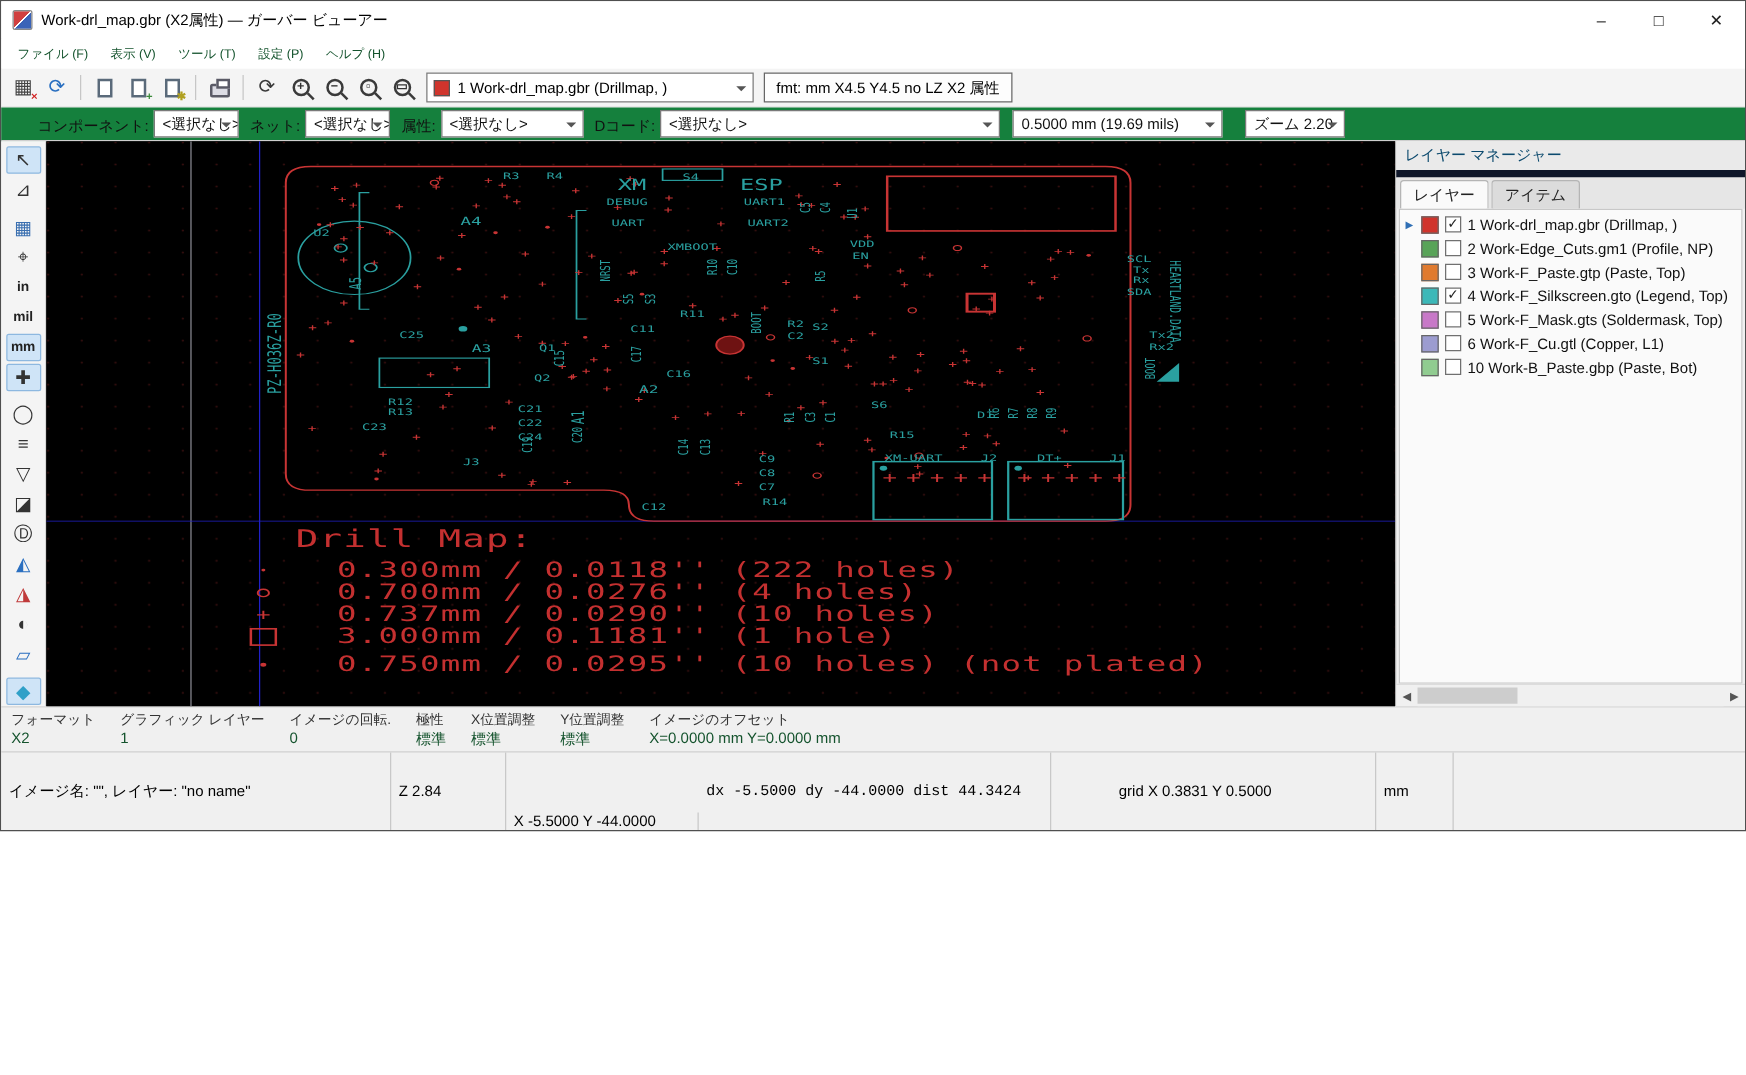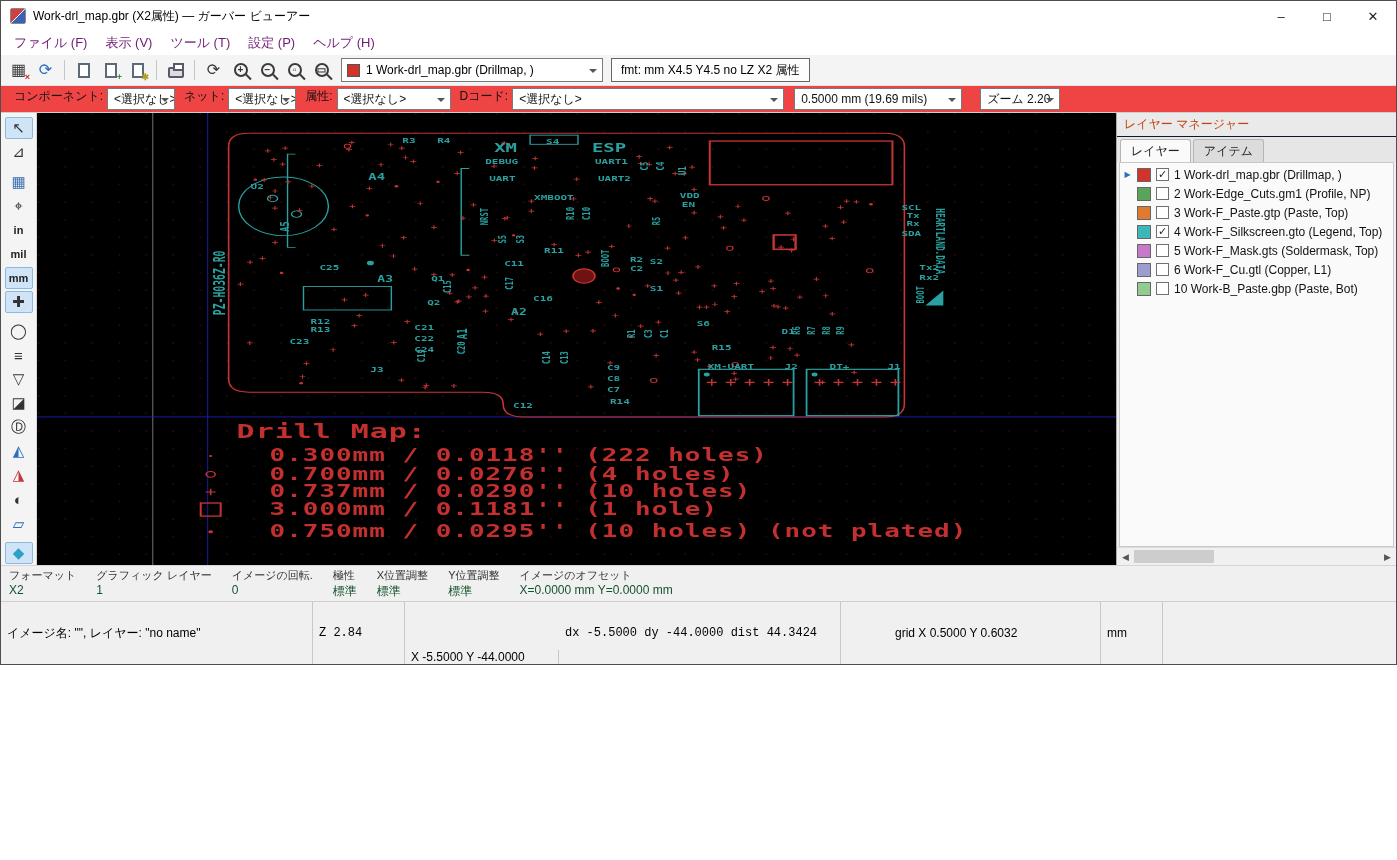--- a/index.html
+++ b/index.html
@@ -8,61 +8,61 @@
 
   
   .titlebar{flex:0 0 30px;display:flex;align-items:center;background:#fff;}
   .app-icon{width:16px;height:16px;margin:0 7px 0 9px;border-radius:2px;
     background:linear-gradient(135deg,#d04040 0 48%,#fff 48% 52%,#3a63b8 52% 100%);border:1px solid #888;}
   .title-text{font-size:12px;color:#000;flex:1;white-space:nowrap;overflow:hidden;}
   .win-btn{width:46px;height:30px;display:flex;align-items:center;justify-content:center;font-size:13px;color:#222;}
 
   
   .menubar{flex:0 0 24px;display:flex;align-items:center;background:#fff;padding-left:4px;}
-  .menu-item{padding:3px 9px;font-size:13px;color:#701a75;}
+  .menu-item{padding:3px 9px;font-size:10px;color:#14532d;}
 
   
   .toolbar1{flex:0 0 31px;display:flex;align-items:center;background:#f4f4f4;padding:2px 4px;border-bottom:1px solid #e2e2e2;}
   .tb-btn{width:27px;height:26px;display:flex;align-items:center;justify-content:center;position:relative;border-radius:2px;}
   .tb-sep{width:1px;height:20px;background:#c6c6c6;margin:0 5px;}
   .ico-glyph{font-size:16px;color:#444;line-height:1;}
   .ico-badge{position:absolute;right:2px;bottom:1px;font-size:9px;font-weight:bold;line-height:1;color:#333;}
   .ico-mag{width:14px;height:14px;border:2px solid #3a3a3a;border-radius:50%;font-size:10px;line-height:10px;text-align:center;color:#333;position:relative;font-weight:bold;}
   .ico-mag::after{content:"";position:absolute;width:7px;height:2px;background:#3a3a3a;transform:rotate(45deg);right:-6px;bottom:-3px;}
   .ico-print{width:16px;height:11px;border:2px solid #5a5a66;border-radius:2px;background:#dcdce4;position:relative;margin-top:4px;}
   .ico-print::before{content:"";position:absolute;top:-6px;left:3px;width:7px;height:4px;border:2px solid #5a5a66;background:#fff;}
   .ico-file{width:12px;height:15px;border:2px solid #5a6a7a;background:#fff;position:relative;}
   .layer-select{width:262px;height:24px;background:#fff;border:1px solid #7a7a7a;display:flex;align-items:center;margin-left:6px;padding-left:5px;position:relative;font-size:12px;}
   .layer-select .swatch{width:13px;height:13px;border:1px solid #555;margin-right:6px;flex:0 0 13px;}
   .layer-select .txt{flex:1;white-space:nowrap;overflow:hidden;}
   .dd-arrow{position:absolute;right:5px;top:10px;width:0;height:0;border:4px solid transparent;border-top-color:#555;}
   .fmt-box{height:24px;border:1px solid #666;display:flex;align-items:center;padding:0 9px;margin-left:8px;font-size:12px;background:#fdfdfd;white-space:nowrap;}
 
   
-  .toolbar2{flex:0 0 27px;display:flex;align-items:flex-start;background:#ef4444;padding:2px 4px;border-bottom:1px solid #cfcfcf;}
+  .toolbar2{flex:0 0 27px;display:flex;align-items:flex-end;background:#15803d;padding:2px 20px;border-bottom:1px solid #cfcfcf;}
   .tb2-label{margin:0 4px 0 9px;font-size:12px;color:#111;white-space:nowrap;}
   .dd{height:22px;background:#fff;border:1px solid #7a7a7a;display:flex;align-items:center;padding:0 18px 0 6px;position:relative;font-size:12px;color:#111;white-space:nowrap;overflow:hidden;}
   .dd::after{content:"";position:absolute;right:5px;top:9px;width:0;height:0;border:4px solid transparent;border-top-color:#555;}
   .dd-component{width:68px;}.dd-net{width:68px;}.dd-attr{width:114px;}.dd-dcode{width:272px;}
   .dd-grid{width:168px;margin-left:10px;}.dd-zoom{width:80px;margin-left:18px;}
 
   
   .main{flex:1 1 auto;display:flex;min-height:0;}
   .left-toolbar{flex:0 0 36px;background:#f4f4f4;border-right:1px solid #d8d8d8;display:flex;flex-direction:column;align-items:center;padding-top:3px;}
   .lt-btn{width:28px;height:28px;display:flex;align-items:center;justify-content:center;margin:1px 0;border:1px solid transparent;border-radius:2px;font-size:15px;color:#333;}
   .lt-btn.active{background:#cfe4f7;border-color:#8db8e0;}
   .lt-btn .units{font-size:11px;font-weight:bold;color:#222;}
   .lt-sep{height:7px;}
 
-  .canvas-wrap{flex:1 1 auto;position:relative;background:#000;min-width:0;font-weight:bold;}
+  .canvas-wrap{flex:1 1 auto;position:relative;background:#000;min-width:0;}
   .canvas-wrap svg{position:absolute;inset:0;width:100%;height:100%;}
 
   
   .right-panel{flex:0 0 280px;background:#f0f0f0;border-left:1px solid #ababab;display:flex;flex-direction:column;}
-  .rp-header{flex:0 0 21px;font-size:12px;color:#c2410c;padding:3px 7px;background:#eaeaea;border-bottom:1px solid #0f172a;}
+  .rp-header{flex:0 0 21px;font-size:12px;color:#0c4a6e;padding:3px 7px;background:#eaeaea;border-bottom:6px solid #0f172a;}
   .rp-tabs{flex:0 0 23px;display:flex;align-items:flex-end;padding:2px 3px 0;gap:2px;background:#e6e6e6;}
   .rp-tab{padding:3px 10px 2px;font-size:12px;border:1px solid #b5b5b5;border-bottom:none;background:#dcdcdc;border-radius:3px 3px 0 0;color:#222;}
   .rp-tab.active{background:#fafafa;}
   .layer-list{flex:1 1 auto;background:#fafafa;border:1px solid #c8c8c8;margin:0 2px;overflow:hidden;padding-top:2px;}
   .layer-row{height:19px;display:flex;align-items:center;gap:5px;padding-left:3px;}
   .layer-arrow{width:9px;font-size:8px;color:#2f6fb5;text-align:center;}
   .layer-swatch{width:14px;height:14px;border:1px solid #666;flex:0 0 14px;}
   .layer-checkbox{width:13px;height:13px;border:1px solid #707070;background:#fff;font-size:11px;line-height:11px;text-align:center;color:#222;flex:0 0 13px;}
   .layer-label{font-size:12px;color:#111;white-space:nowrap;}
   .rp-scroll{flex:0 0 17px;display:flex;align-items:center;background:#f0f0f0;border-top:1px solid #dcdcdc;margin-top:auto;}
@@ -71,21 +71,21 @@
   .rp-scroll-thumb{position:absolute;left:0;top:2px;width:80px;height:13px;background:#cdcdcd;}
 
   
   .status1{flex:0 0 33px;display:flex;background:#f0f0f0;border-top:1px solid #d5d5d5;padding:2px 8px 1px;}
   .st-cell{margin-right:20px;}
   .st-label{font-size:11px;color:#333;white-space:nowrap;}
   .st-value{font-size:12px;color:#14532d;white-space:nowrap;}
   .status2{flex:0 0 22px;display:flex;align-items:stretch;background:#f0f0f0;border-top:1px solid #cfcfcf;font-size:12px;color:#000;}
   .s2-cell{display:flex;align-items:center;padding:0 6px;border-right:1px solid #c8c8c8;white-space:nowrap;overflow:hidden;}
   .s2-image{flex:0 0 312px;}
-  .s2-zoom{flex:0 0 92px;font-family:Liberation Mono, monospace;}
+  .s2-zoom{flex:0 0 92px;}
   .s2-pos{flex:0 0 154px;margin-top:48px;}
   .s2-delta{flex:0 0 282px;font-family:Liberation Mono, monospace;}
   .s2-grid{flex:0 0 212px;margin-left:48px;}
   .s2-units{flex:0 0 62px;}
   .s2-rest{flex:1;border-right:none;}
 
   svg text{font-family:"DejaVu Sans Mono",monospace;}
 </style>
 </head>
 <body>
@@ -647,17 +647,17 @@
       <div class="st-cell">
         <div class="st-label">イメージのオフセット</div>
         <div class="st-value">X=0.0000 mm Y=0.0000 mm</div>
       </div>
     </div>
   <div class="status2">
     <div class="s2-cell s2-image">イメージ名: "", レイヤー: "no name"</div>
     <div class="s2-cell s2-zoom">Z 2.84</div>
     <div class="s2-cell s2-pos">X -5.5000  Y -44.0000</div>
     <div class="s2-cell s2-delta">dx -5.5000  dy -44.0000  dist 44.3424</div>
-    <div class="s2-cell s2-grid">grid X 0.5000  Y 0.6032</div>
+    <div class="s2-cell s2-grid">grid X 0.3831  Y 0.5000</div>
     <div class="s2-cell s2-units">mm</div>
     <div class="s2-cell s2-rest"></div>
   </div>
 </div>
 
 </body></html>

